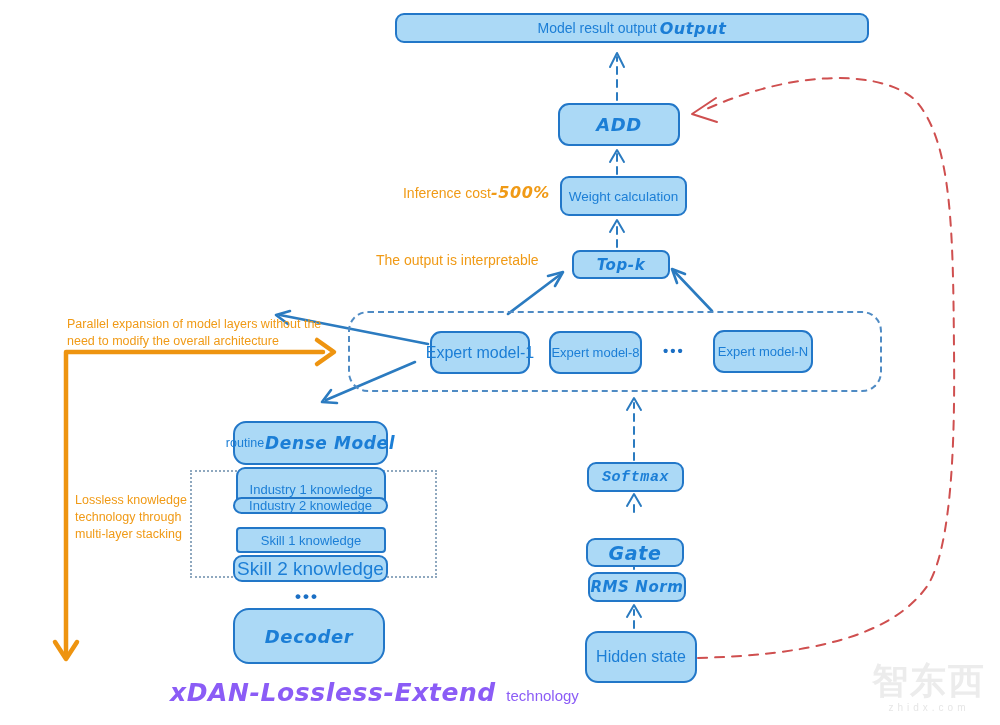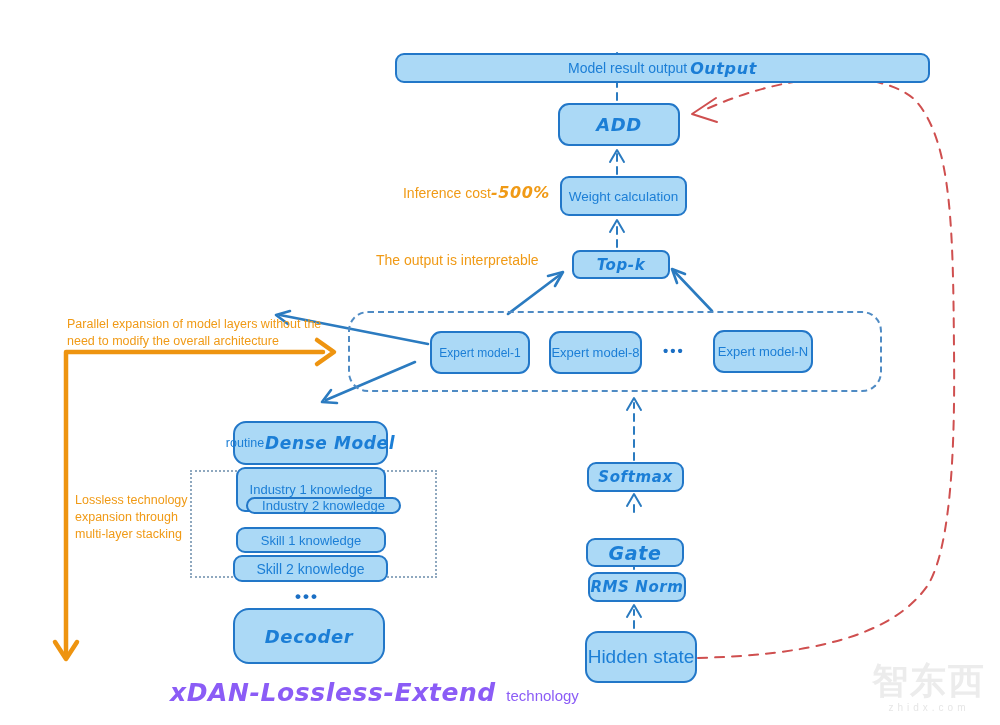--- a/index.html
+++ b/index.html
@@ -80,67 +80,67 @@
       <polyline points="317,340 334,352 317,364"></polyline>
       <polyline points="55,642 66,659 77,642"></polyline>
     </g>
 
     <g stroke="#cf4f4f" stroke-width="2">
       <path d="M 698 658 C 800 655 890 640 928 585 C 952 545 955 440 954 350 C 953 230 952 140 915 100 C 885 72 800 66 702 111" stroke-dasharray="9 8"></path>
       <polyline points="716,98 692,114 717,122"></polyline>
     </g>
   </svg>
 
-  <div class="node" style="left:395px;top:13px;width:535px;height:30px;border-radius:9px;margin-top:40px;">
+  <div class="node" style="left:395px;top:13px;width:474px;height:30px;border-radius:9px;">
     <span>Model result output</span>
     <span class="hand" style="font-size:16px;margin-left:3px;">Output</span>
   </div>
 
   <div class="node hand" style="left:558px;top:103px;width:122px;height:43px;font-size:18px;">ADD</div>
 
   <div class="node" style="left:560px;top:176px;width:127px;height:40px;border-radius:9px;font-size:13.5px;">Weight calculation</div>
 
   <div class="node hand" style="left:572px;top:250px;width:98px;height:29px;border-radius:8px;font-size:15px;">Top-k</div>
 
   <div class="experts-frame" style="left:348px;top:311px;width:534px;height:81px;"></div>
 
-  <div class="node" style="left:430px;top:331px;width:100px;height:43px;font-size:12px;">Expert model-1</div>
+  <div class="node" style="left:430px;top:331px;width:100px;height:43px;font-size:16px;">Expert model-1</div>
   <div class="node" style="left:549px;top:331px;width:93px;height:43px;font-size:13px;">Expert model-8</div>
   <div class="blue-dots" style="left:652px;top:342px;width:44px;font-size:15px;">•••</div>
   <div class="node" style="left:713px;top:330px;width:100px;height:43px;font-size:13px;">Expert model-N</div>
 
   <div class="dotted-frame" style="left:190px;top:470px;width:247px;height:108px;"></div>
 
   <div class="node" style="left:233px;top:421px;width:155px;height:44px;border-radius:13px;">
     <span style="font-size:12.5px;">routine</span>
     <span class="hand" style="font-size:17px;margin-left:1px;">Dense Model</span>
   </div>
   <div class="node" style="left:236px;top:467px;width:150px;height:45px;font-size:13px;border-radius:9px;">Industry 1 knowledge</div>
-  <div class="node" style="left:246px;top:497px;width:155px;height:17px;font-size:13px;border-radius:9px;">Industry 2 knowledge</div>
-  <div class="node" style="left:236px;top:527px;width:150px;height:26px;font-size:13px;border-radius:9px;">Skill 1 knowledge</div>
-  <div class="node" style="left:233px;top:555px;width:155px;height:27px;font-size:14px;border-radius:9px;">Skill 2 knowledge</div>
+  <div class="node" style="left:233px;top:497px;width:155px;height:17px;font-size:13px;border-radius:9px;">Industry 2 knowledge</div>
+  <div class="node" style="left:236px;top:527px;width:150px;height:26px;font-size:13px;border-radius:4px;">Skill 1 knowledge</div>
+  <div class="node" style="left:233px;top:555px;width:155px;height:27px;font-size:19px;border-radius:9px;">Skill 2 knowledge</div>
 
   <div class="blue-dots" style="left:282px;top:587px;width:50px;font-size:17px;">•••</div>
 
   <div class="node hand" style="left:233px;top:608px;width:152px;height:56px;border-radius:16px;font-size:18px;">Decoder</div>
 
-  <div class="node hand" style="left:587px;top:462px;width:97px;height:30px;border-radius:9px;font-size:15px;">Softmax</div>
+  <div class="node hand" style="left:587px;top:462px;width:97px;height:30px;border-radius:9px;font-size:15px;font-family:Liberation Mono, monospace;">Softmax</div>
   <div class="node hand" style="left:586px;top:538px;width:98px;height:29px;border-radius:9px;font-size:19px;">Gate</div>
   <div class="node hand" style="left:588px;top:572px;width:98px;height:30px;border-radius:9px;font-size:15px;">RMS Norm</div>
-  <div class="node" style="left:585px;top:631px;width:112px;height:52px;border-radius:13px;font-size:19px;">Hidden state</div>
+  <div class="node" style="left:585px;top:631px;width:112px;height:52px;border-radius:13px;font-size:16px;">Hidden state</div>
 
   <div class="orange-note" style="left:398px;top:184px;width:152px;text-align:right;font-size:14px;">
     <span>Inference cost</span><span class="hand" style="font-size:16px;font-weight:700;text-align:right;">-500%</span>
   </div>
 
   <div class="orange-note" style="left:376px;top:252px;width:200px;font-size:14px;">The output is interpretable</div>
 
   <div class="orange-note" style="left:67px;top:316px;width:258px;">Parallel expansion of model layers without the need to modify the overall architecture</div>
 
-  <div class="orange-note" style="left:75px;top:492px;width:128px;">Lossless technology expansion through multi-layer stacking</div>
+  <div class="orange-note" style="left:75px;top:492px;width:128px;">Lossless knowledge technology through multi-layer stacking</div>
 
   <div style="position:absolute;left:170px;top:678px;color:#8b5cf6;white-space:nowrap;">
     <span class="hand" style="font-size:25px;">xDAN-Lossless-Extend</span>
     <span style="font-size:15px;margin-left:6px;">technology</span>
   </div>
 
   <div class="wm">
     <div class="b">智东西</div>
     <div class="d">zhidx.com</div>
   </div>

